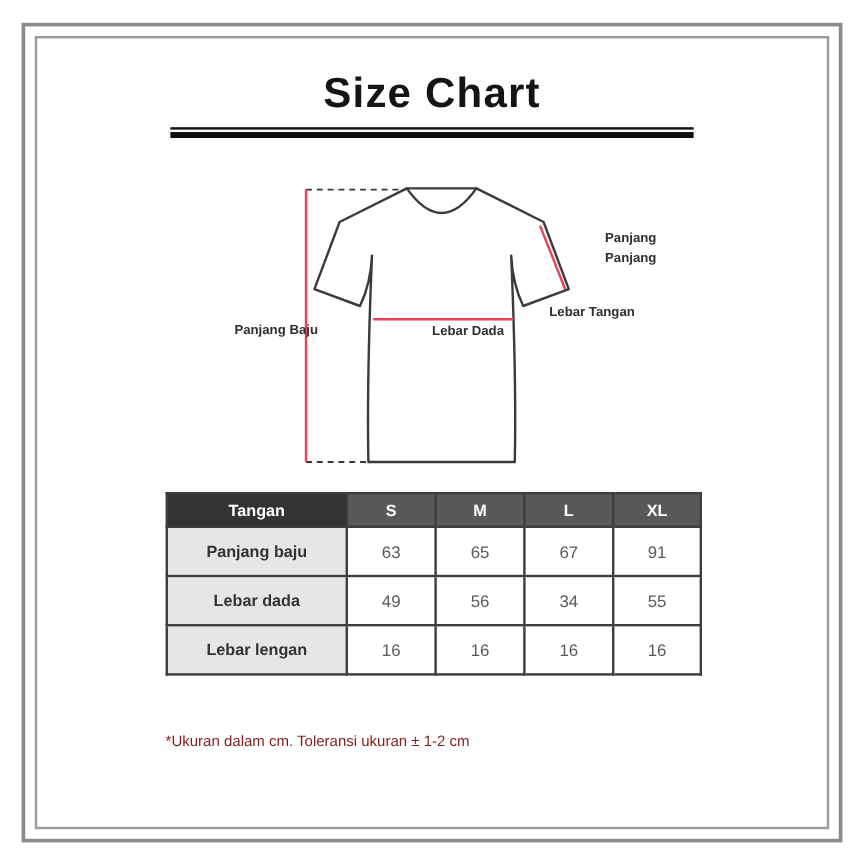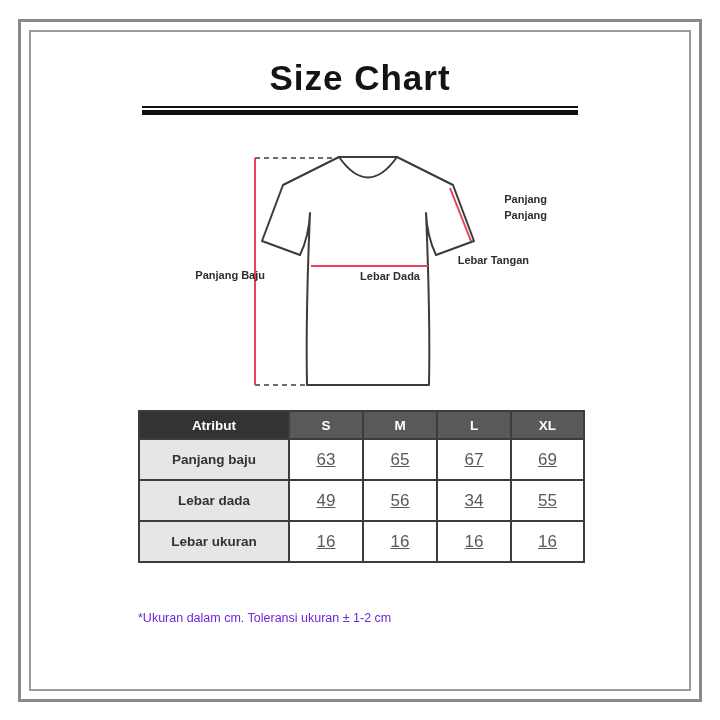--- a/index.html
+++ b/index.html
@@ -86,29 +86,28 @@
   }
   td.row-label {
     background: #e6e6e6;
     color: #333333;
     font-size: 13.5px;
     font-weight: 700;
   }
   td.row-value {
     background: #ffffff;
     color: #595959;
-    font-size: 17px;
-    text-decoration: underline;
+    font-size: 14px;
   }
   
   .footnote {
     position: absolute;
     left: 138px; top: 611px;
     font-size: 12.5px;
-    color: #6d28d9;
+    color: #7f1d1d;
   }
 </style>
 </head>
 <body>
 
 <div class="canvas">
 
   <div class="frame-outer"></div>
   <div class="frame-inner"></div>
 
@@ -159,44 +158,44 @@
     <table class="size-table">
       <colgroup>
         <col style="width:150px">
           <col style="width:74px">
           <col style="width:74px">
         <col style="width:74px">
           <col style="width:73px">
       </colgroup>
       <thead>
         <tr>
-          <th class="attr-head">Atribut</th>
+          <th class="attr-head">Tangan</th>
           <th class="size-head">S</th>
           <th class="size-head">M</th>
           <th class="size-head">L</th>
           <th class="size-head">XL</th>
         </tr>
       </thead>
       <tbody>
         <tr>
           <td class="row-label">Panjang baju</td>
           <td class="row-value">63</td>
           <td class="row-value">65</td>
           <td class="row-value">67</td>
-          <td class="row-value">69</td>
+          <td class="row-value">91</td>
         </tr>
         <tr>
           <td class="row-label">Lebar dada</td>
           <td class="row-value">49</td>
           <td class="row-value">56</td>
           <td class="row-value">34</td>
           <td class="row-value">55</td>
         </tr>
         <tr>
-          <td class="row-label">Lebar ukuran</td>
+          <td class="row-label">Lebar lengan</td>
           <td class="row-value">16</td>
           <td class="row-value">16</td>
           <td class="row-value">16</td>
           <td class="row-value">16</td>
         </tr>
       </tbody>
     </table>
   </div>
 
   <div class="footnote">*Ukuran dalam cm. Toleransi ukuran ± 1-2 cm</div>

